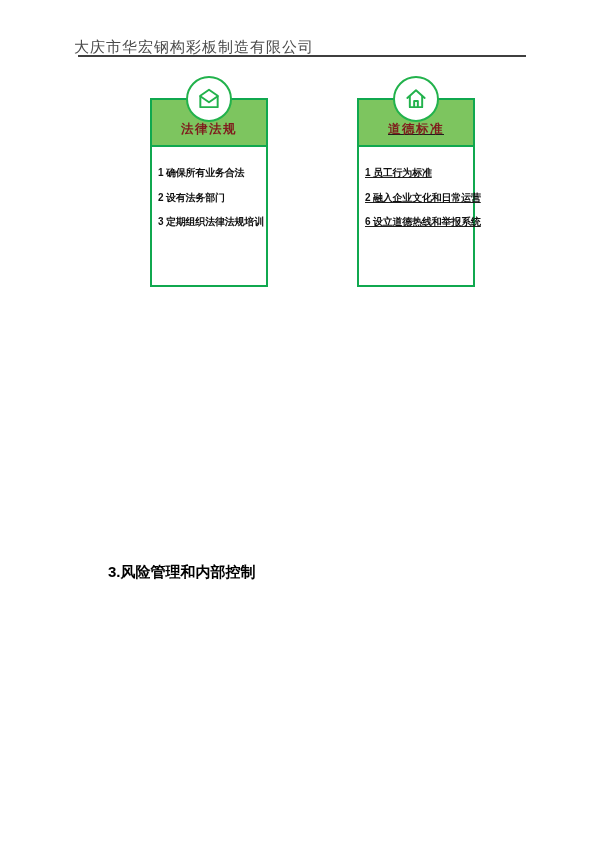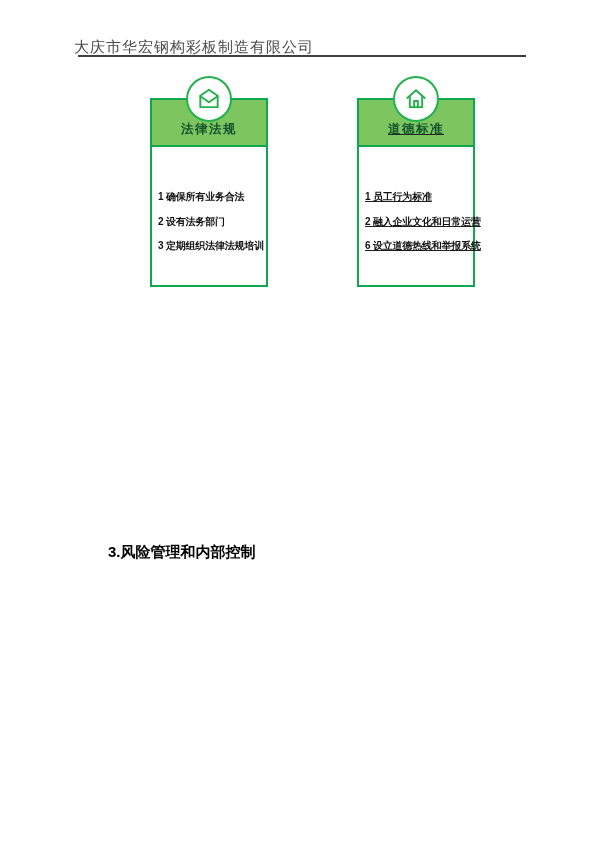--- a/index.html
+++ b/index.html
@@ -48,42 +48,41 @@
     z-index:2;
   }
   .card-circle svg{width:26px;height:26px;display:block;}
   .card-band{
     height:47px;background:var(--green-band);
     border-bottom:2px solid var(--green-border);
     display:flex;align-items:flex-end;justify-content:center;
     padding-bottom:7px;
   }
   .card-title{
-    color:#14532d;font-weight:bold;font-size:12.5px;letter-spacing:1.5px;
+    color:#7f1d1d;font-weight:bold;font-size:12.5px;letter-spacing:1.5px;
   }
   .card-list{
     padding:20px 5px 0 6px;
-    margin-top:24px;
   }
   .card-item{
     font-size:10px;font-weight:bold;color:#111;
     line-height:12px;margin-bottom:12.5px;
     white-space:nowrap;letter-spacing:-0.2px;
   }
 
   
   .body-text{
     position:absolute;left:78px;width:448px;
     font-size:14.5px;line-height:32.5px;
     text-align:justify;text-justify:inter-character;
     color:var(--text-main);
   }
   .para-1{top:322px;}
   .section-heading{
-    position:absolute;left:78px;top:536px;width:448px;
+    position:absolute;left:78px;top:556px;width:448px;
     font-size:15px;font-weight:bold;line-height:32.5px;
     text-indent:2em;color:#000;
   }
   .para-2{top:584px;}
   .indent{text-indent:2em;}
 
   
   .page-number{
     position:absolute;left:0;top:786px;width:600px;
     text-align:center;font-size:9px;color:#333;

